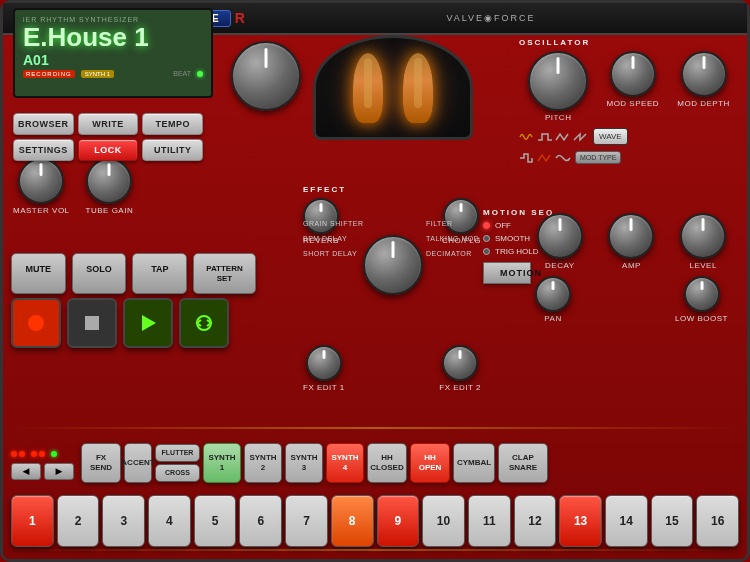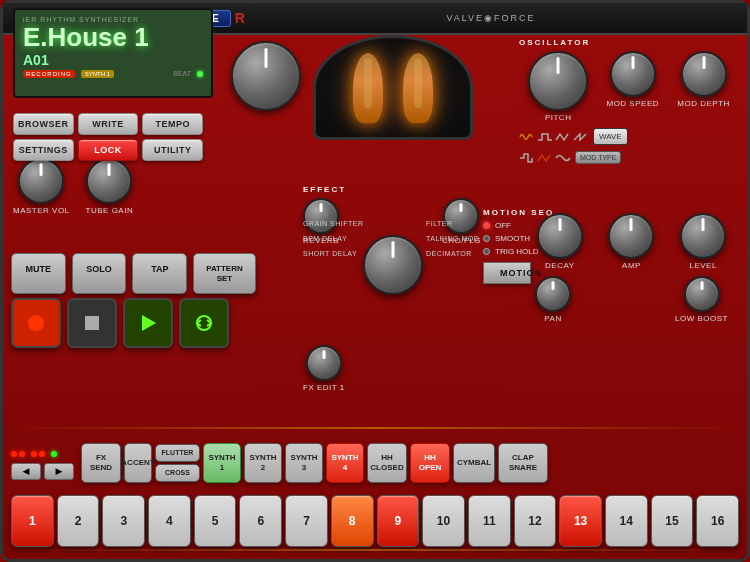--- a/index.html
+++ b/index.html
@@ -600,20 +600,24 @@
       <div style="height:8px;"></div>
       <div class="effect-label">TALKING MOD</div>
       <div style="height:8px;"></div>
       <div class="effect-label">DECIMATOR</div>
     </div>
 
     <div style="display:flex;justify-content:space-between;margin-top:100px;">
       <div class="knob-group">
         <div class="knob knob-sm"></div>
         <div class="knob-label">FX EDIT 1</div>
+      </div>
+      <div class="knob-group">
+        <div class="knob knob-sm"></div>
+        <div class="knob-label">FX EDIT 2</div>
       </div>
     </div>
   </div>
 
   <div class="oscillator-section">
     <div class="sec-heading">OSCILLATOR</div>
     <div class="osc-row">
       <div class="knob-group">
         <div class="knob knob-lg"></div>
         <div class="knob-label">PITCH</div>

